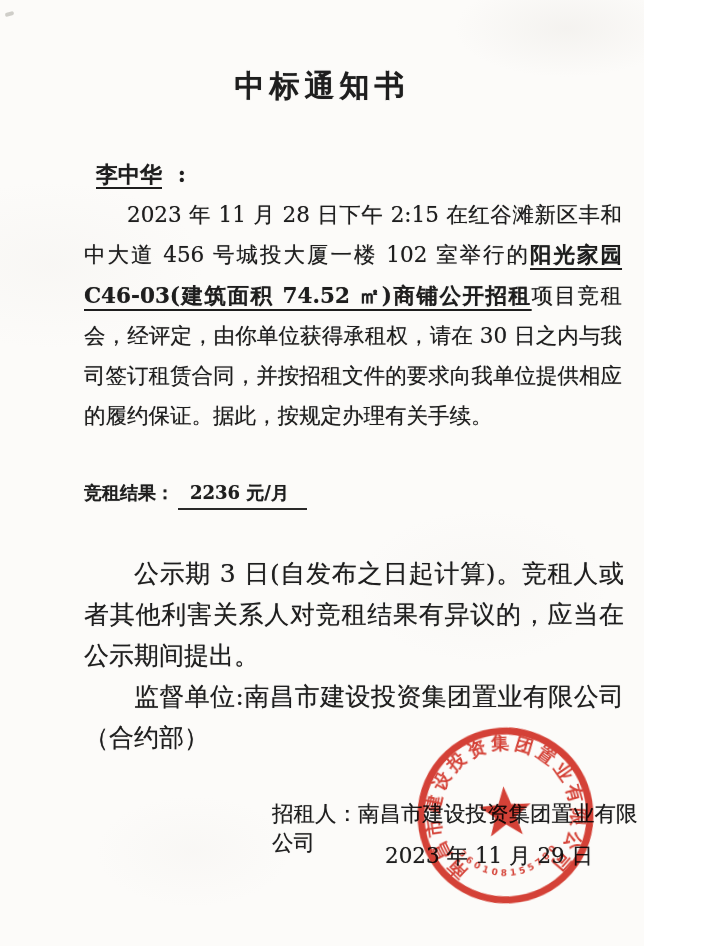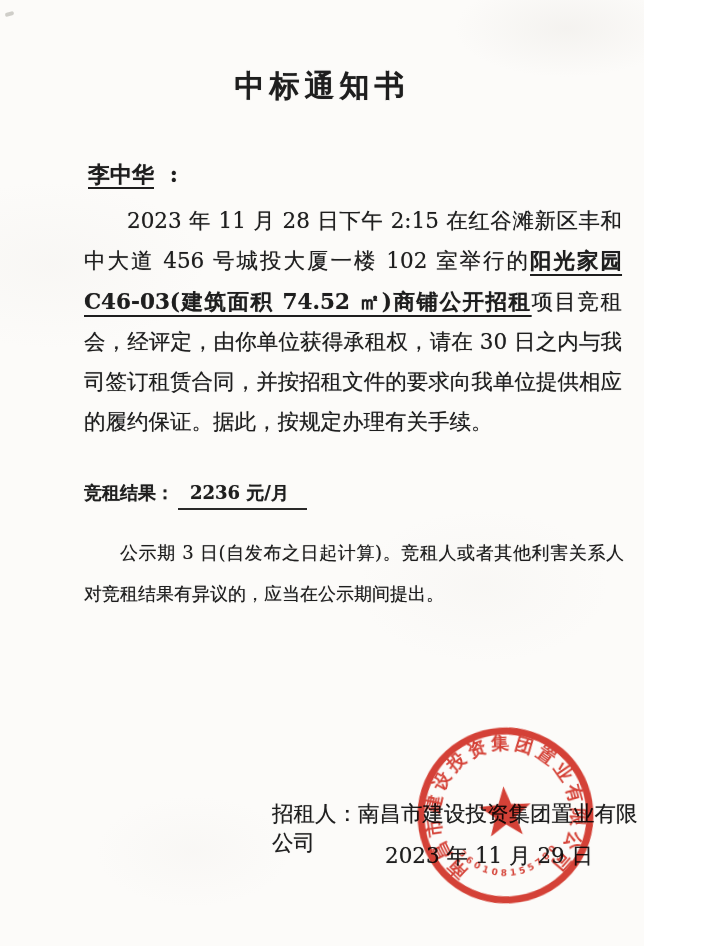--- a/index.html
+++ b/index.html
@@ -19,31 +19,31 @@
   }
   .soft { text-shadow: 0 0 0.7px rgba(40,40,40,.65); }
 
   .doc-title {
     position: absolute; top: 66px; left: 0; width: 100%;
     margin: 0; text-align: center;
     font-size: 30px; font-weight: bold; letter-spacing: 5px;
   }
 
   .addressee {
-    position: absolute; left: 88px; top: 160px;
+    position: absolute; left: 96px; top: 160px;
     font-size: 22px; font-weight: bold;
   }
   .addressee .name {
     text-decoration: underline;
     text-underline-offset: 5px;
     padding-right: 8px;
   }
 
   .body1 {
-    position: absolute; left: 84px; top: 201px; width: 538px;
+    position: absolute; left: 84px; top: 195px; width: 538px;
     margin: 0;
     font-size: 21.5px; line-height: 40.3px;
     text-align: justify; text-indent: 2em;
   }
   .seg-highlight {
     font-weight: bold;
     text-decoration: underline;
     text-underline-offset: 6px;
   }
 
@@ -52,22 +52,22 @@
     font-size: 18px; font-weight: bold;
   }
   .result-value {
     display: inline-block;
     border-bottom: 2px solid #2a2a2a;
     padding: 0 18px 3px 12px;
     margin-left: 4px;
   }
 
   .block2 {
-    position: absolute; left: 84px; top: 532px; width: 540px;
-    font-size: 18px; line-height: 41px;
+    position: absolute; left: 84px; top: 553px; width: 540px;
+    font-size: 25px; line-height: 41px;
   }
   .block2 p {
     margin: 0; text-indent: 2em; text-align: justify;
   }
 
   .lessor-line {
     position: absolute; left: 224px; top: 799px;
     font-size: 21.5px;
     margin-left: 48px;
   }
@@ -113,20 +113,21 @@
   </div>
 
   <p class="body1 soft"><span>2023 年 11 月 28 日下午 2:15 在红谷滩新区丰和中大道 456 号城投大厦一楼 102 室举行的</span><span class="seg-highlight">阳光家园 C46-03(建筑面积 74.52 ㎡)商铺公开招租</span><span>项目竞租会，经评定，由你单位获得承租权，请在 30 日之内与我司签订租赁合同，并按招租文件的要求向我单位提供相应的履约保证。据此，按规定办理有关手续。</span></p>
 
   <div class="result-line soft">
     <span>竞租结果：</span><span class="result-value">2236 元/月</span>
   </div>
 
   <div class="block2 soft">
     <p>公示期 3 日(自发布之日起计算)。竞租人或者其他利害关系人对竞租结果有异议的，应当在公示期间提出。</p>
+    <p>监督单位:南昌市建设投资集团置业有限公司（合约部）</p>
   </div>
 
   <div class="lessor-line soft">招租人：南昌市建设投资集团置业有限公司</div>
   <div class="date-line soft">2023 年 11 月 29 日</div>
 
   <svg class="seal" viewBox="0 0 184 184" xmlns="http://www.w3.org/2000/svg">
     <defs>
       <path id="seal-arc-company" d="M 51.4 144 A 66 66 0 1 1 132.6 144" fill="none"></path>
       <path id="seal-arc-number" d="M 40 122 A 60 60 0 0 0 144 122" fill="none"></path>
     </defs>

